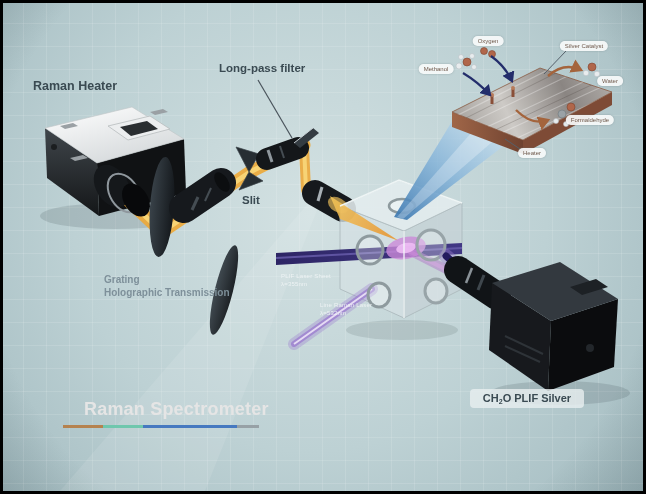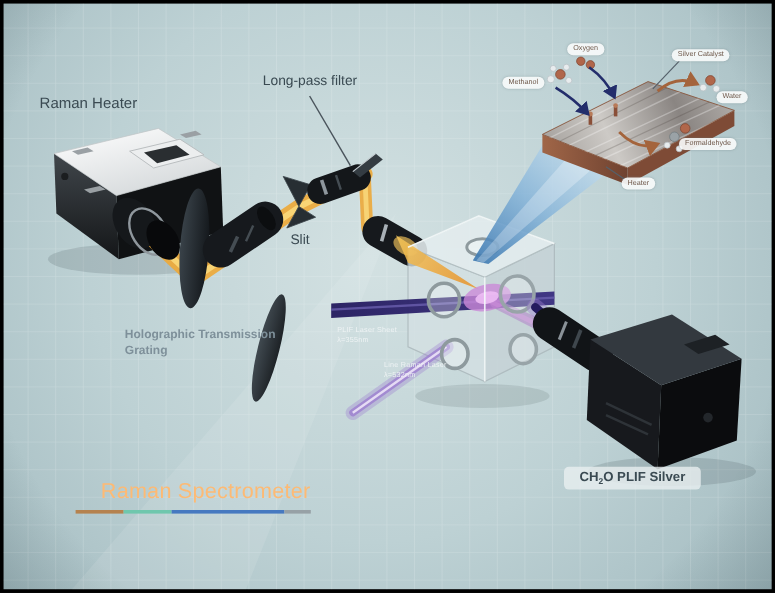--- a/index.html
+++ b/index.html
@@ -1,19 +1,19 @@
 <!DOCTYPE html>
 <html><head>
 <meta charset="utf-8">
 <style>
   html,body{margin:0;padding:0;background:#111;}
   #stage{position:relative;width:646px;height:494px;background:#000;overflow:hidden;
          font-family:"Liberation Sans",sans-serif;}
   #scene-svg{position:absolute;left:0;top:0;display:block;}
-  .lbl{position:absolute;color:#3a4a52;font-weight:normal;white-space:nowrap;text-align:right;}
+  .lbl{position:absolute;color:#3a4a52;font-weight:bold;white-space:nowrap;text-align:right;}
   #lbl-raman-camera{left:33px;top:79px;font-size:12.5px;}
   #lbl-lpf{left:219px;top:62px;font-size:11.5px;}
   #lbl-slit{left:242px;top:194px;font-size:11.5px;}
   #grating-caption{position:absolute;left:104px;top:273px;font-size:10px;line-height:13px;
                    color:#7e909a;font-weight:bold;white-space:nowrap;}
   .laser-caption{position:absolute;font-size:6px;line-height:7.5px;color:#eef3f4;
                  white-space:nowrap;letter-spacing:0.2px;}
   #plif-caption{left:281px;top:273px;}
   #raman-caption{left:320px;top:302px;}
   .pill{position:absolute;background:rgba(247,250,250,0.92);border-radius:6px;
@@ -22,22 +22,22 @@
   #pill-methanol{left:436px;top:64px;}
   #pill-oxygen{left:488px;top:36px;}
   #pill-silver{left:584px;top:41px;}
   #pill-water{left:610px;top:76px;}
   #pill-formaldehyde{left:590px;top:115px;}
   #pill-heater{left:532px;top:148px;}
   #plif-camera-label{position:absolute;left:470px;top:389px;width:114px;text-align:center;
         background:rgba(233,239,240,0.8);border-radius:4px;padding:3px 0;
         font-size:11px;font-weight:bold;color:#3a4a52;}
   #plif-camera-label .sub{font-size:7px;vertical-align:-2px;}
-  #main-title{position:absolute;left:84px;top:399px;font-size:18px;font-weight:normal;
-        color:#fdba74;letter-spacing:0.2px;white-space:nowrap;}
+  #main-title{position:absolute;left:84px;top:399px;font-size:18px;font-weight:bold;
+        color:#e5e5e5;letter-spacing:0.2px;white-space:nowrap;}
   #legend-bar{position:absolute;left:63px;top:425px;width:196px;height:3px;display:flex;}
   #legend-bar span{display:block;height:3px;}
   #legend-bar span:nth-child(1){width:40px;}
   #legend-bar span:nth-child(2){width:40px;}
   #legend-bar span:nth-child(3){width:94px;}
   #legend-bar span:nth-child(4){width:22px;}
 </style>
 </head>
 <body>
 
@@ -271,22 +271,22 @@
   </g>
 
   <rect x="3" y="3" width="640" height="488" fill="url(#vignette)"></rect>
 </svg>
 
 <div class="lbl" id="lbl-raman-camera">Raman Heater</div>
 <div class="lbl" id="lbl-lpf">Long-pass filter</div>
 <div class="lbl" id="lbl-slit">Slit</div>
 
 <div id="grating-caption">
+  <span style="display:block">Grating</span>
   <span style="display:block">Holographic Transmission</span>
-  <span style="display:block">Grating</span>
 </div>
 
 <div class="laser-caption" id="plif-caption">
   <span style="display:block">PLIF Laser Sheet</span>
   <span style="display:block">λ=355nm</span>
 </div>
 <div class="laser-caption" id="raman-caption">
   <span style="display:block">Line Raman Laser</span>
   <span style="display:block">λ=532nm</span>
 </div>

